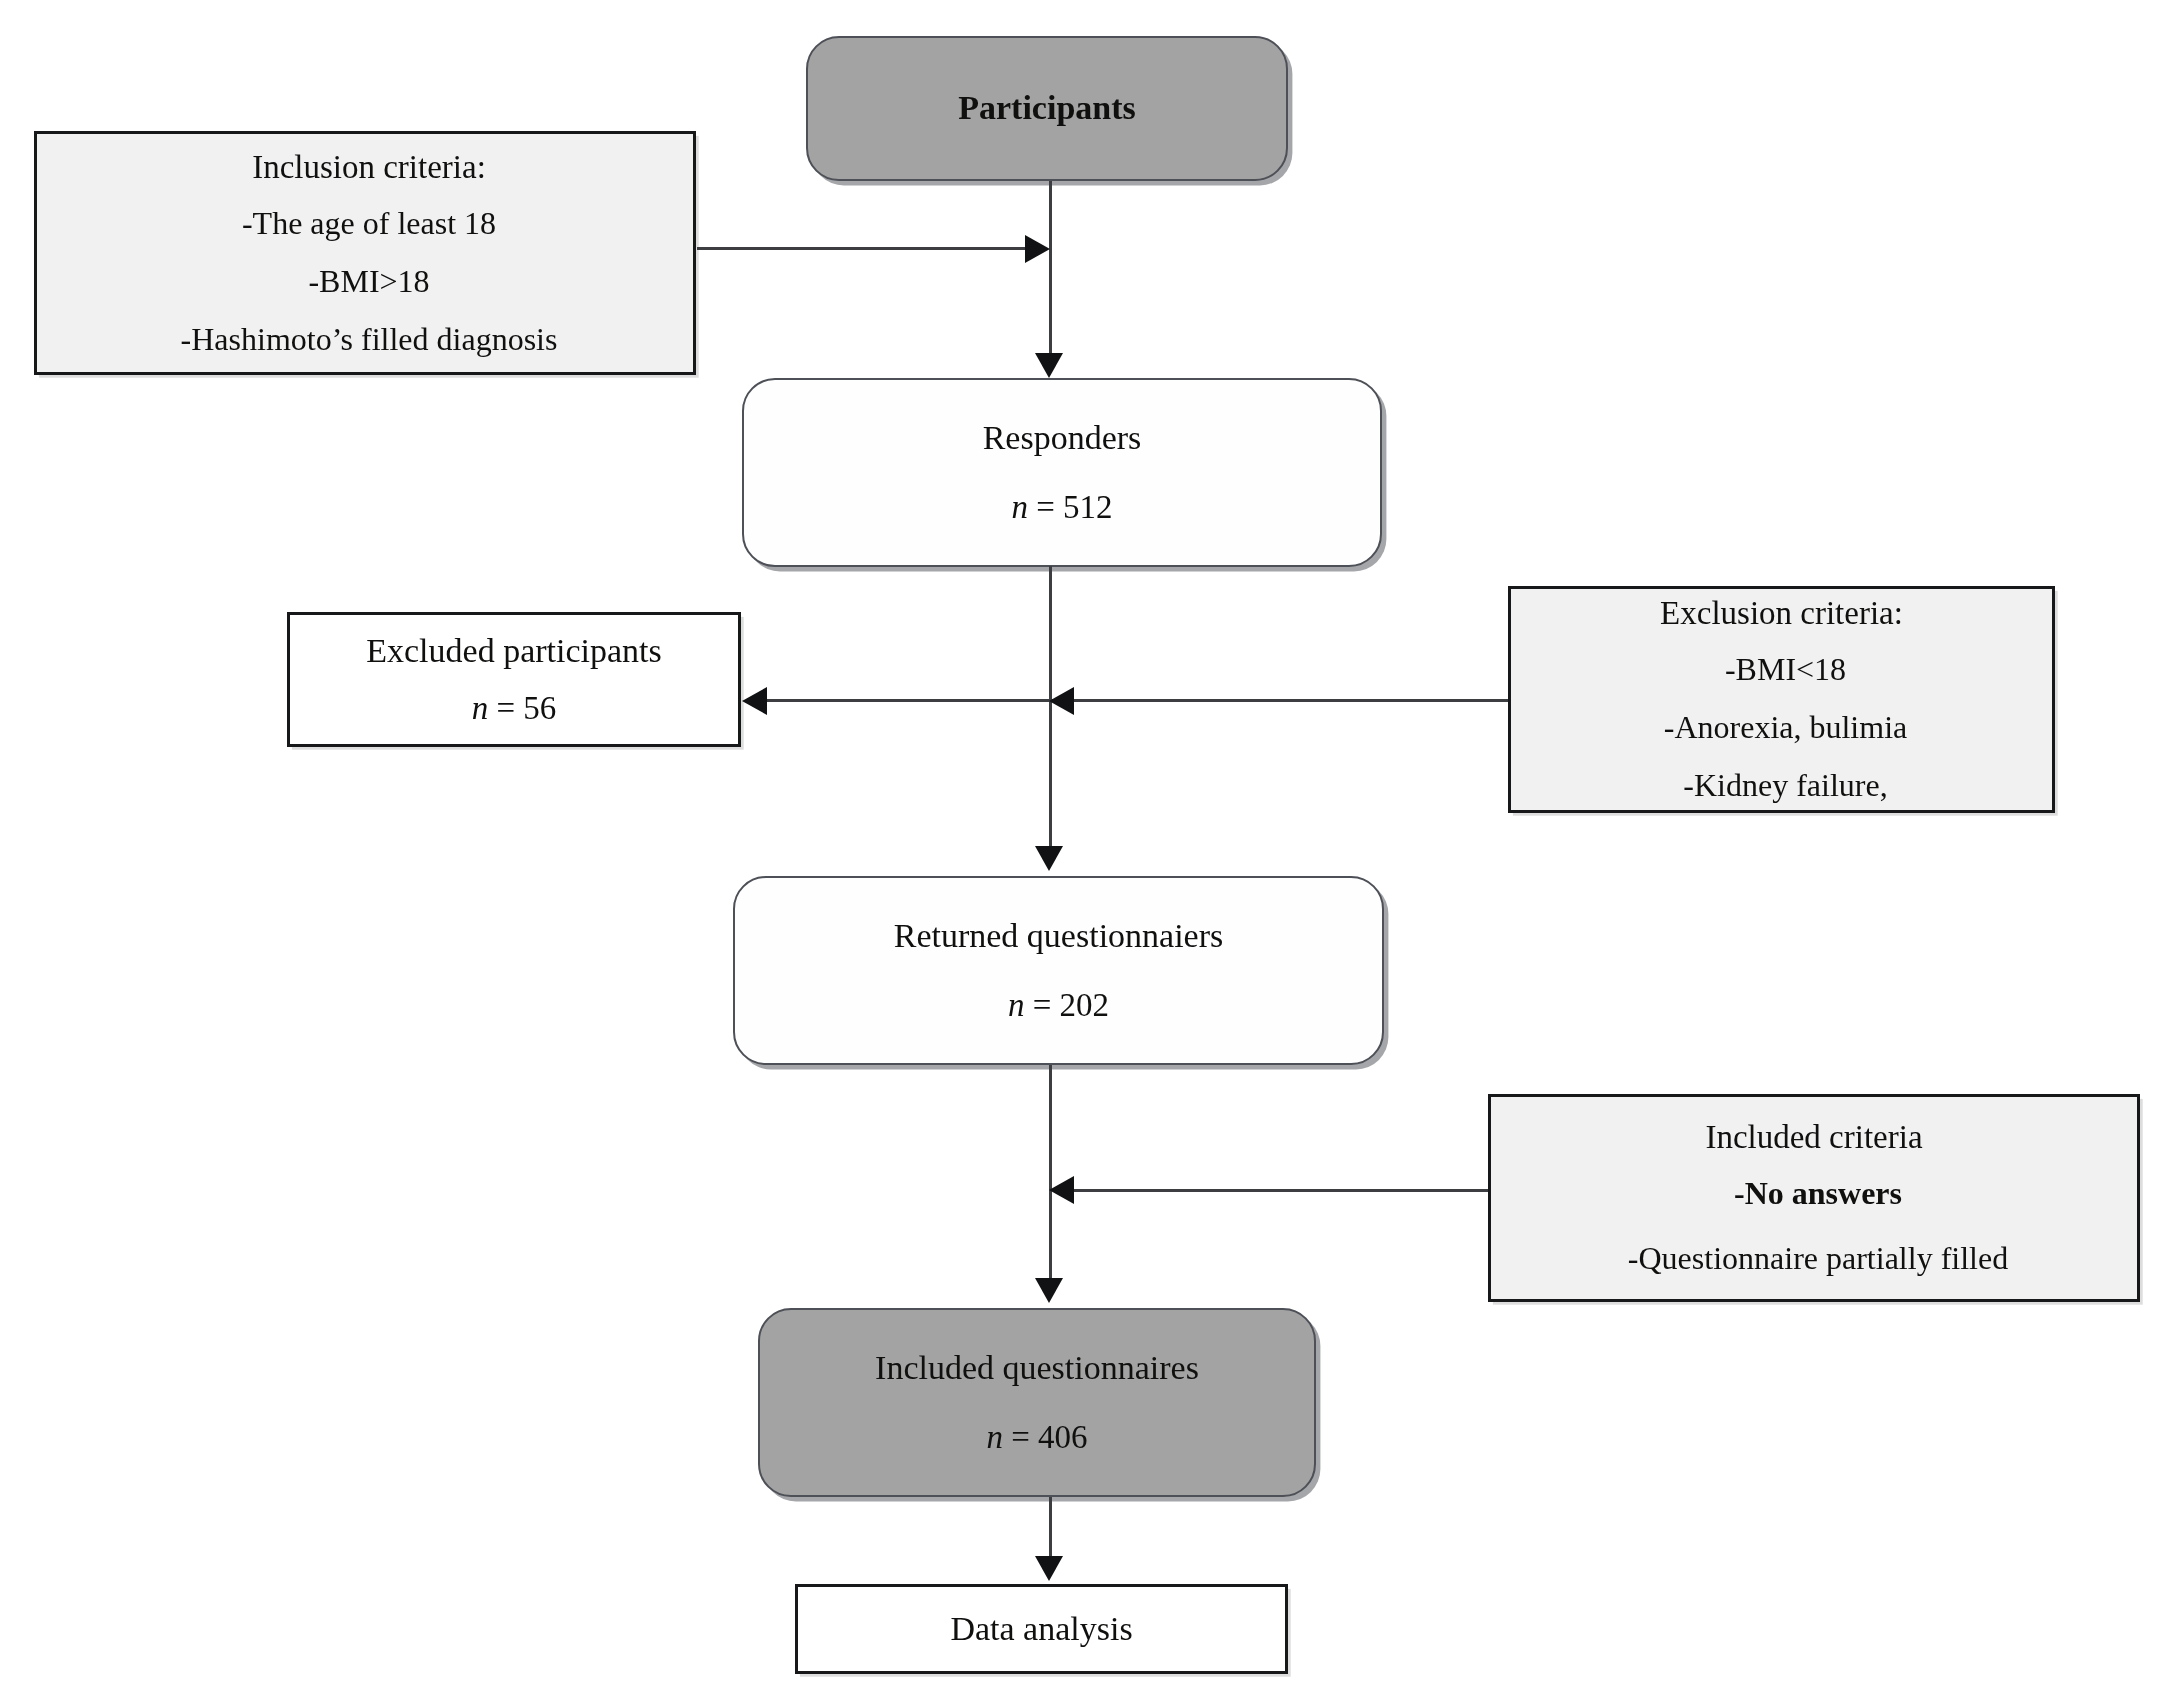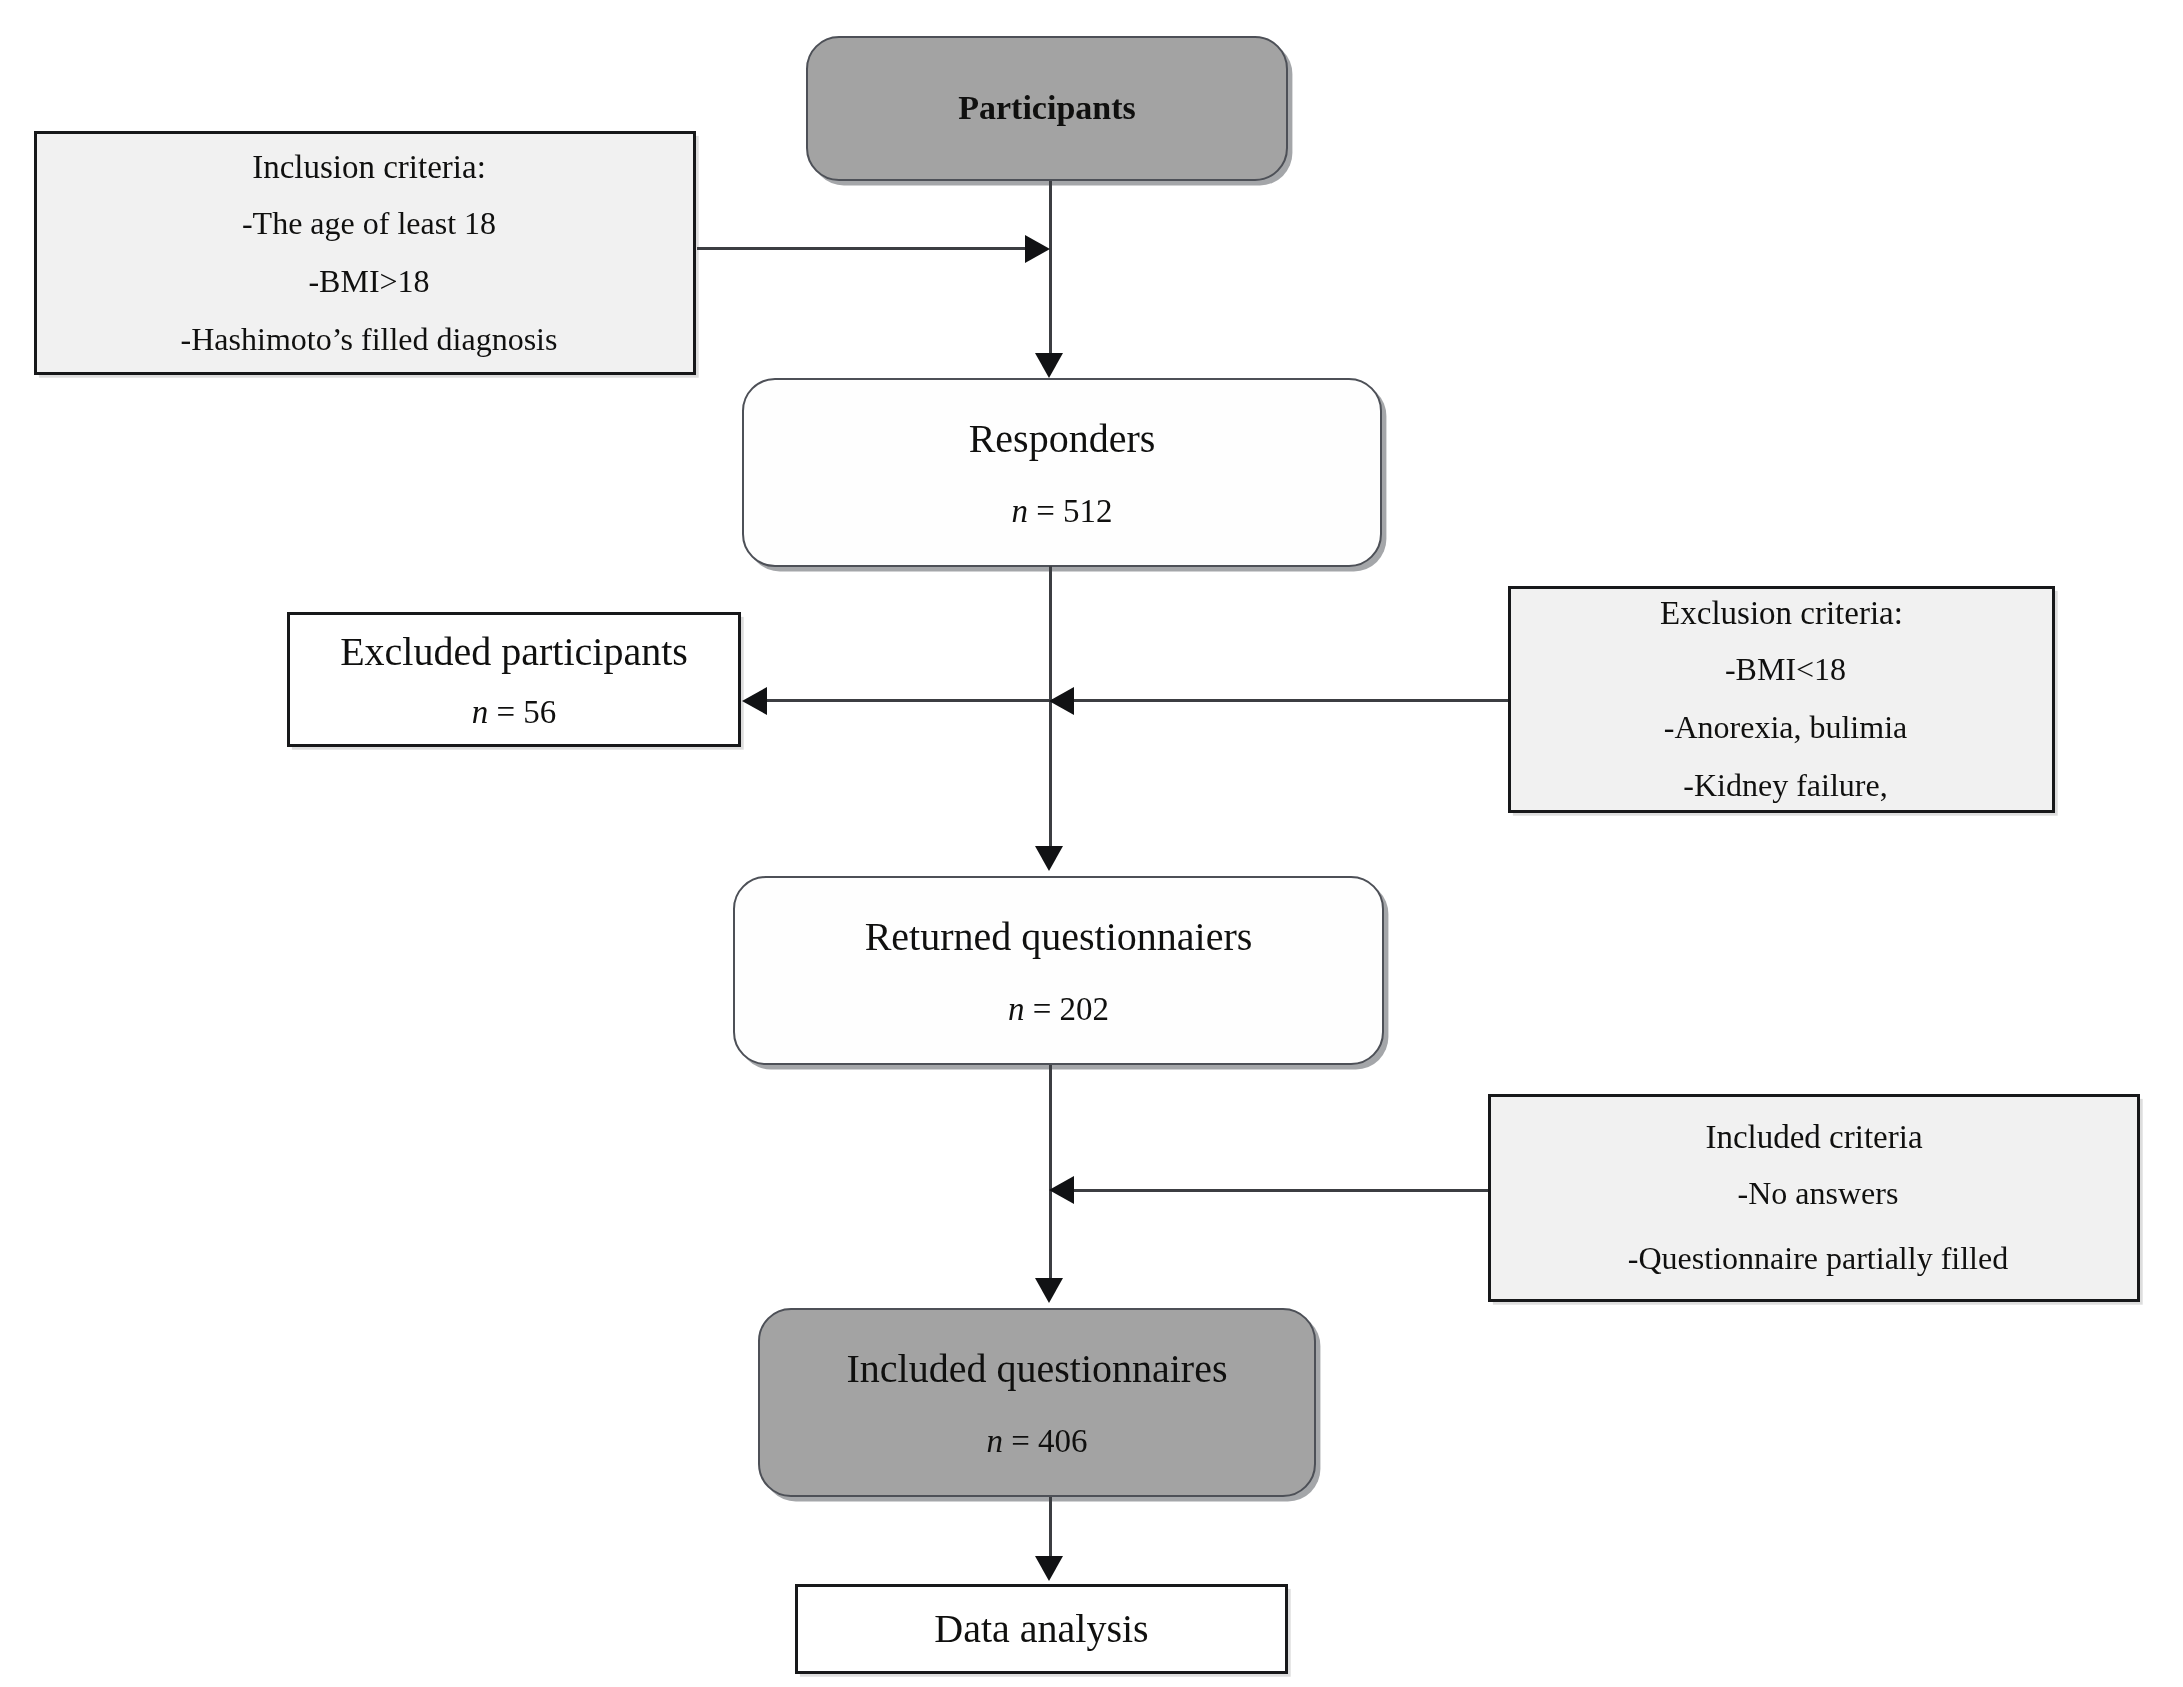--- a/index.html
+++ b/index.html
@@ -40,21 +40,21 @@
 
   
   .square {
     border: 3.8px solid #17181a;
     background: #f1f1f1;
     box-shadow: 3.8px 3.8px 0 -1.1px rgba(180,180,180,0.45);
   }
   .square.plain { background: #ffffff; }
 
   
-  .title-line   { font-size: 40px; }
+  .title-line   { font-size: 34px; }
   .title-bold   { font-size: 34px; font-weight: 700; }
   .count-line   { font-size: 33px; margin-top: 25px; }
   .count-line .ital { font-style: italic; }
   .crit-head {
     font-size: 33px;
     width: 100%;
     text-align: center;
     margin-bottom: 14.2px;
   }
   .crit-list {
@@ -139,21 +139,21 @@
   <div class="node rounded white" style="left:733px; top:876px; width:651px; height:189px;">
     <div class="title-line">Returned questionnaiers</div>
     <div class="count-line">
       <span class="ital">n</span><span> = </span><span>202</span>
     </div>
   </div>
 
   <div class="node square" style="left:1488px; top:1094px; width:652px; height:208px; align-items:flex-start; justify-content:center;">
     <div class="crit-head pad-r">Included criteria</div>
     <div class="crit-list pad-l">
-      <div class="li" style="margin-bottom:23px;">-No answers</div>
+      <div class="li" style="margin-bottom:23px;font-weight:bold;">-No answers</div>
       <div class="li">-Questionnaire partially filled</div>
     </div>
   </div>
 
   <div class="node rounded blue" style="left:758px; top:1308px; width:558px; height:189px;">
     <div class="title-line">Included questionnaires</div>
     <div class="count-line">
       <span class="ital">n</span><span> = </span><span>406</span>
     </div>
   </div>

